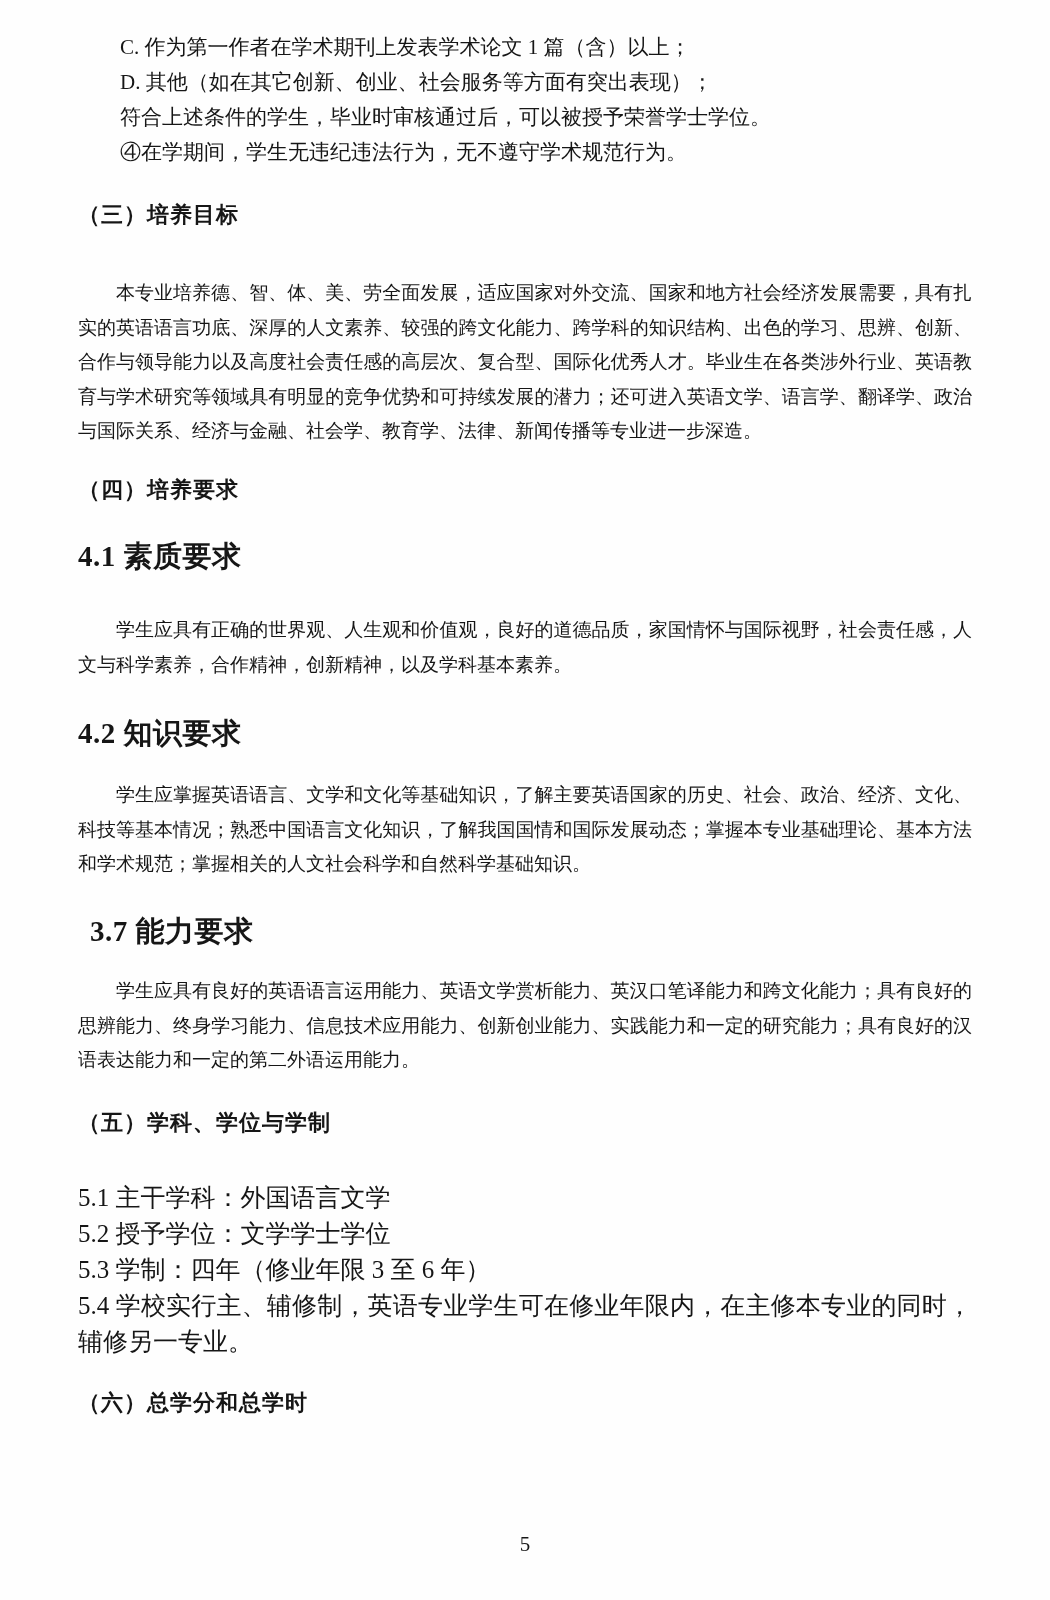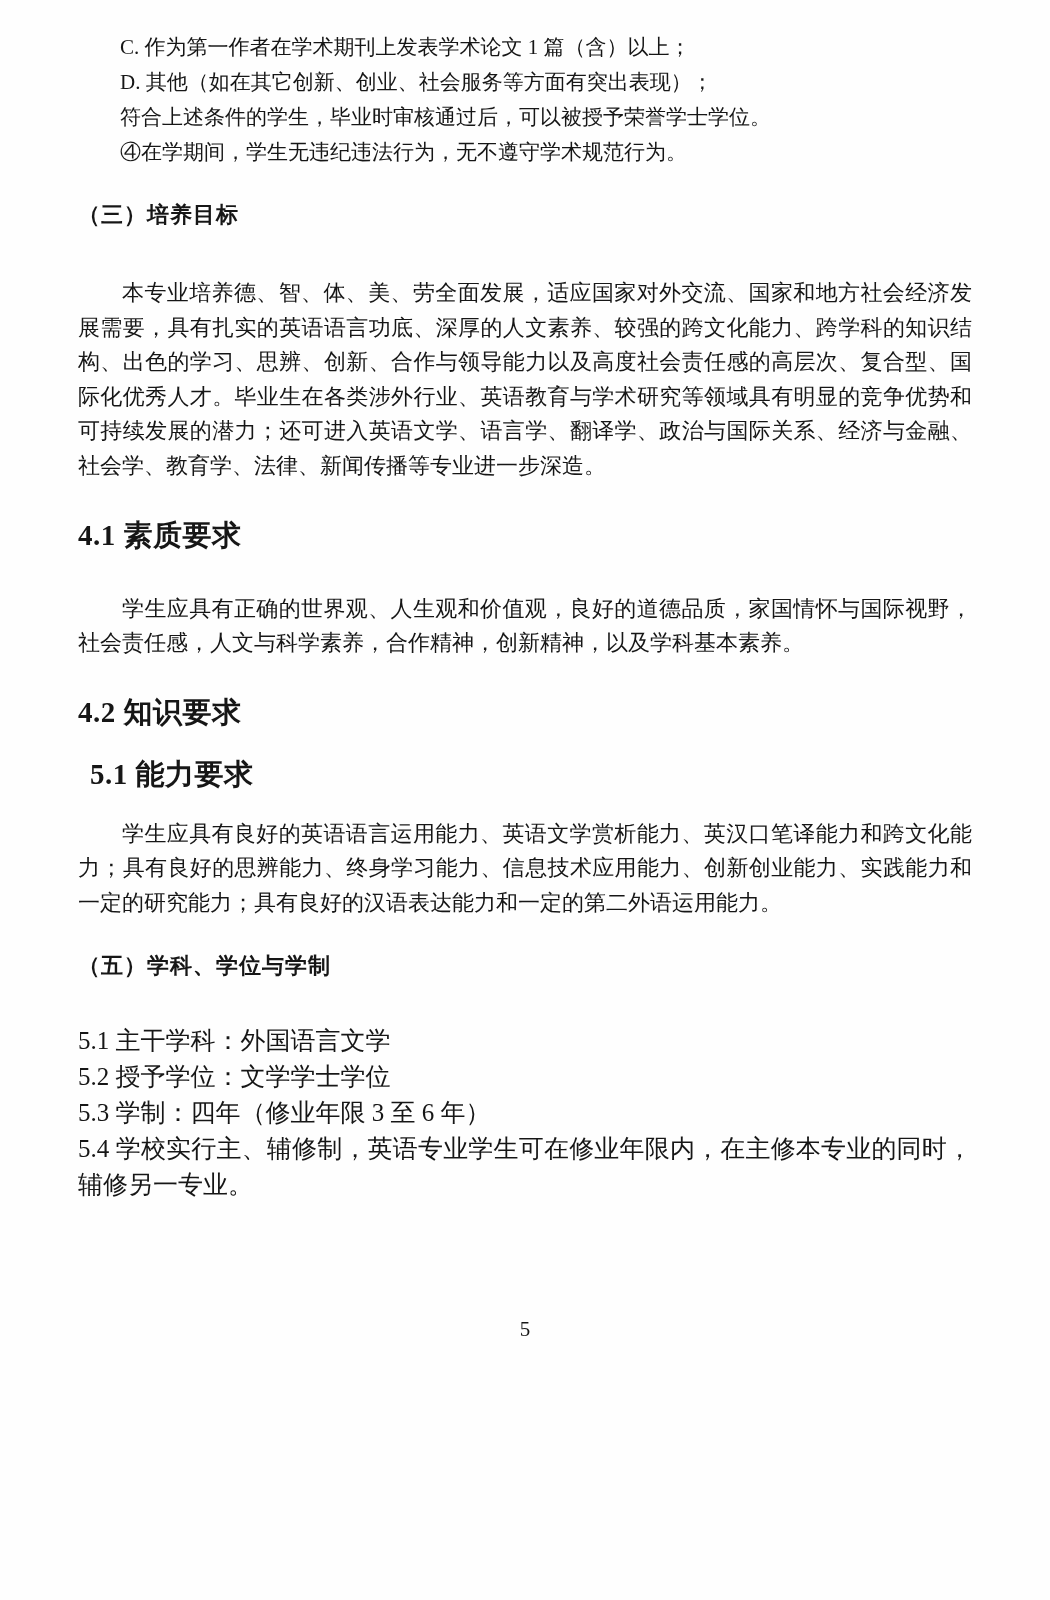--- a/index.html
+++ b/index.html
@@ -38,21 +38,21 @@
     letter-spacing: 1px;
   }
   
   .h-minor {
     font-weight: 700;
     font-size: 29px;
     line-height: 26px;
     letter-spacing: 0.5px;
   }
   .para {
-    font-size: 22px;
+    font-size: 19px;
     line-height: 34.6px;
     text-align: justify;
     text-indent: 2em;
   }
   .items p {
     font-size: 25px;
     line-height: 36px;
     text-align: justify;
   }
   #sec3-h  { margin-top: 30px; }
@@ -82,35 +82,38 @@
   <section class="intro">
     <p>C. 作为第一作者在学术期刊上发表学术论文 1 篇（含）以上；</p>
     <p>D. 其他（如在其它创新、创业、社会服务等方面有突出表现）；</p>
     <p>符合上述条件的学生，毕业时审核通过后，可以被授予荣誉学士学位。</p>
     <p>④在学期间，学生无违纪违法行为，无不遵守学术规范行为。</p>
   </section>
 
   <h2 id="sec3-h" class="h-major">（三）培养目标</h2>
   <p id="sec3-p" class="para">本专业培养德、智、体、美、劳全面发展，适应国家对外交流、国家和地方社会经济发展需要，具有扎实的英语语言功底、深厚的人文素养、较强的跨文化能力、跨学科的知识结构、出色的学习、思辨、创新、合作与领导能力以及高度社会责任感的高层次、复合型、国际化优秀人才。毕业生在各类涉外行业、英语教育与学术研究等领域具有明显的竞争优势和可持续发展的潜力；还可进入英语文学、语言学、翻译学、政治与国际关系、经济与金融、社会学、教育学、法律、新闻传播等专业进一步深造。</p>
 
+  <h2 id="sec4-h" class="h-major">（四）培养要求</h2>
 
   <h3 id="sub41-h" class="h-minor">4.1 素质要求</h3>
   <p id="sub41-p" class="para">学生应具有正确的世界观、人生观和价值观，良好的道德品质，家国情怀与国际视野，社会责任感，人文与科学素养，合作精神，创新精神，以及学科基本素养。</p>
 
   <h3 id="sub42-h" class="h-minor">4.2 知识要求</h3>
+  <p id="sub42-p" class="para">学生应掌握英语语言、文学和文化等基础知识，了解主要英语国家的历史、社会、政治、经济、文化、科技等基本情况；熟悉中国语言文化知识，了解我国国情和国际发展动态；掌握本专业基础理论、基本方法和学术规范；掌握相关的人文社会科学和自然科学基础知识。</p>
 
-  <h3 id="sub43-h" class="h-minor">5.1 能力要求</h3>
+  <h3 id="sub43-h" class="h-minor">3.7 能力要求</h3>
   <p id="sub43-p" class="para">学生应具有良好的英语语言运用能力、英语文学赏析能力、英汉口笔译能力和跨文化能力；具有良好的思辨能力、终身学习能力、信息技术应用能力、创新创业能力、实践能力和一定的研究能力；具有良好的汉语表达能力和一定的第二外语运用能力。</p>
 
   <h2 id="sec5-h" class="h-major">（五）学科、学位与学制</h2>
   <section id="sec5-items" class="items">
     <p>5.1 主干学科：外国语言文学</p>
     <p>5.2 授予学位：文学学士学位</p>
     <p>5.3 学制：四年（修业年限 3 至 6 年）</p>
     <p>5.4 学校实行主、辅修制，英语专业学生可在修业年限内，在主修本专业的同时，辅修另一专业。</p>
   </section>
 
+  <h2 id="sec6-h" class="h-major">（六）总学分和总学时</h2>
 
   <footer class="footer">
     <span>5</span>
   </footer>
 
 </main>
 
 </body></html>

